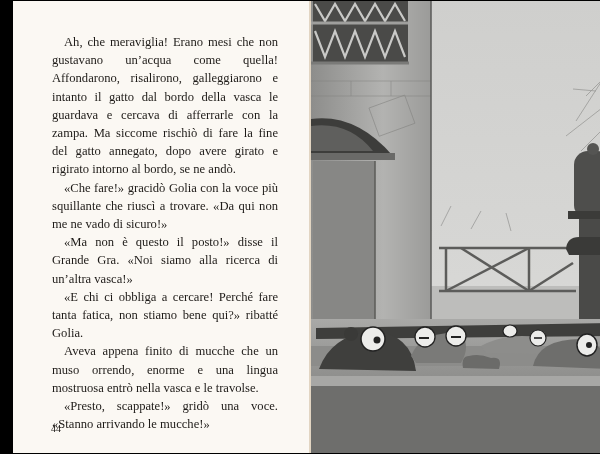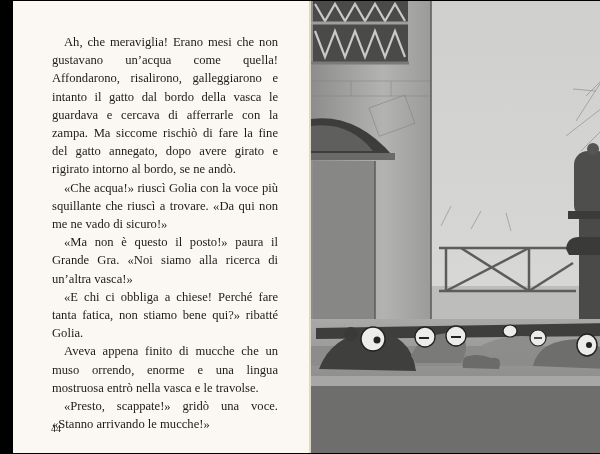--- a/index.html
+++ b/index.html
@@ -36,23 +36,23 @@
     }
     .illustration { position: absolute; left: 0; top: 0; width: 300px; height: 452px; }
   </style>
 </head>
 <body>
 
 <div class="spread">
   <div class="page-left">
     <div class="text-block">
       <p>Ah, che meraviglia! Erano mesi che non gustavano un’acqua come quella! Affondarono, risalirono, galleggiarono e intanto il gatto dal bordo della vasca le guardava e cercava di afferrarle con la zampa. Ma siccome rischiò di fare la fine del gatto annegato, dopo avere girato e rigirato intorno al bordo, se ne andò.</p>
-      <p>«Che acqua!» riuscì Golia con la voce più squillante che riuscì a trovare. «Da qui non me ne vado di sicuro!»</p>
-      <p>«Ma non è questo il posto!» paura il Grande Gra. «Noi siamo alla ricerca di un’altra vasca!»</p>
-      <p>«E chi ci obbliga a chiese! Perché fare tanta fatica, non stiamo bene qui?» ribatté Golia.</p>
+      <p>«Che fare!» gracidò Golia con la voce più squillante che riuscì a trovare. «Da qui non me ne vado di sicuro!»</p>
+      <p>«Ma non è questo il posto!» disse il Grande Gra. «Noi siamo alla ricerca di un’altra vasca!»</p>
+      <p>«E chi ci obbliga a cercare! Perché fare tanta fatica, non stiamo bene qui?» ribatté Golia.</p>
       <p>Aveva appena finito di mucche che un muso orrendo, enorme e una lingua mostruosa entrò nella vasca e le travolse.</p>
       <p>«Presto, scappate!» gridò una voce. «Stanno arrivando le mucche!»</p>
 
     </div>
     <div class="page-number">44</div>
   </div>
 
   <div class="page-right">
     <svg class="illustration" viewBox="0 0 300 452" width="300" height="452">
       <defs>

